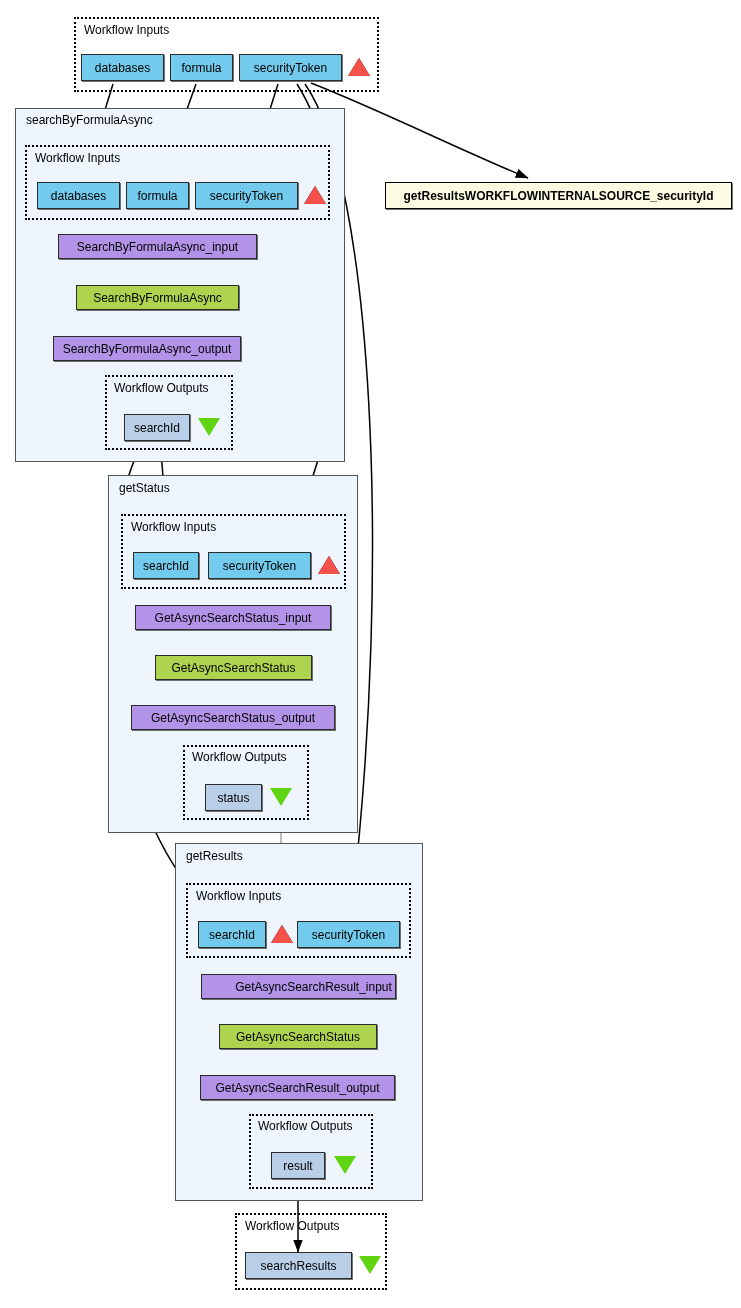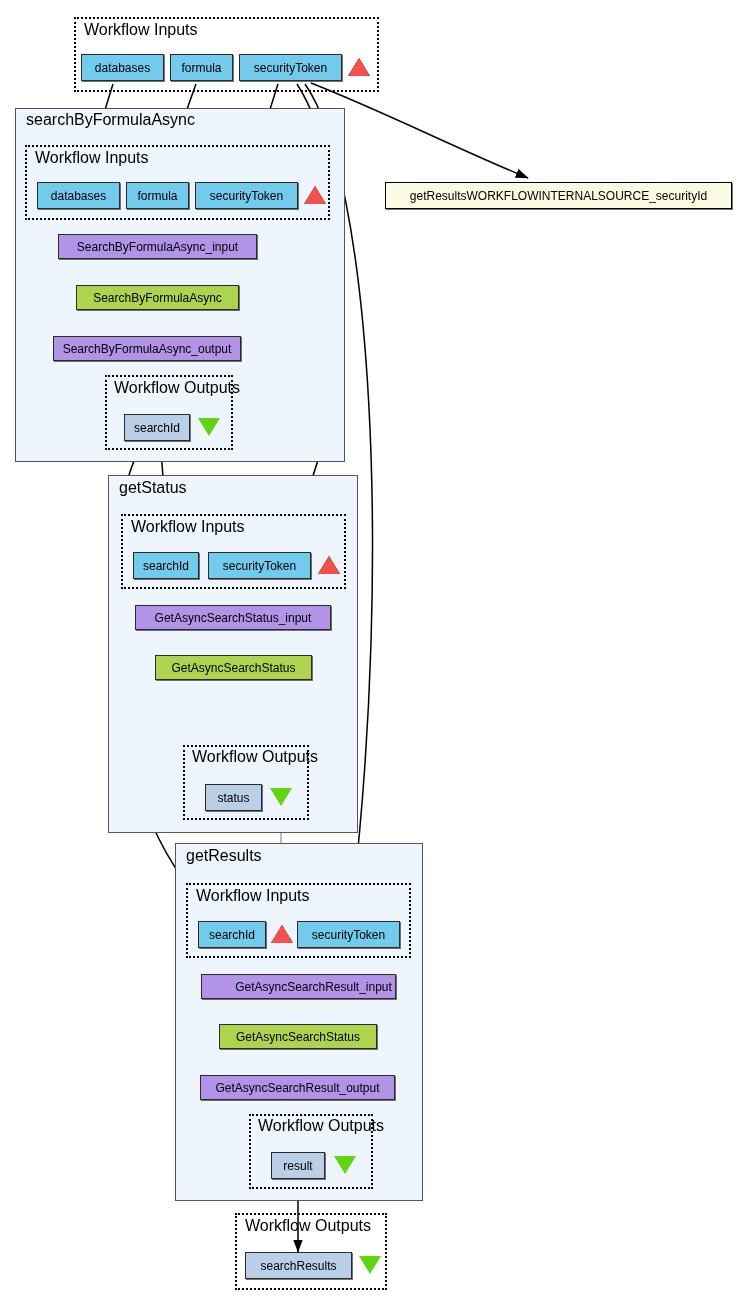--- a/index.html
+++ b/index.html
@@ -7,39 +7,39 @@
     width:741px;height:1308px;position:relative;overflow:hidden;
     font-family:"Liberation Sans","DejaVu Sans",sans-serif;
   }
   #stage{position:absolute;left:0;top:0;width:741px;height:1308px;}
 
   
   .cluster{position:absolute;box-sizing:border-box;}
   .cluster.solid{background:#eef5fd;border:1px solid #555555;}
   .cluster.dotted{background:transparent;border:2px dotted #000000;}
   .cluster-label{
-    position:absolute;font-size:16px;color:#000;white-space:nowrap;
+    position:absolute;font-size:12px;color:#000;white-space:nowrap;
     line-height:12px;
   }
 
   
   .node{
     position:absolute;box-sizing:border-box;
     border:1px solid #2b2b2b;
     display:flex;align-items:center;justify-content:center;
     font-size:12px;color:#000;white-space:nowrap;
     line-height:12px;
     box-shadow:1px 1px 0 rgba(0,0,0,.55);
     text-align:right;
   }
   .n-input  {background:#72cbec;}
   .n-output {background:#b9cfe7;}
   .n-proc   {background:#b293e8;}
   .n-act    {background:#aed34f;}
-  .n-src    {background:#fcfce3;border:1px solid #000;}
+  .n-src    {background:#fcfce3;border:1px solid #000;font-weight:bold;}
 
   
   .tri{position:absolute;width:0;height:0;}
   .tri-up{
     border-left:11px solid transparent;border-right:11px solid transparent;
     border-bottom:18px solid #f4514a;
     filter:drop-shadow(0 0 0 #000);
   }
   .tri-down{
     border-left:11px solid transparent;border-right:11px solid transparent;
@@ -149,20 +149,21 @@
   <div class="cluster-label" style="left:131px;top:521px;">Workflow Inputs</div>
 
   <div class="node n-input" style="left:133px;top:552px;width:66px;height:27px;">searchId</div>
   <div class="node n-input" style="left:208px;top:552px;width:103px;height:27px;">securityToken</div>
   <div class="tri-wrap" style="left:318px;top:556px;">
     <div class="tri tri-up"></div>
   </div>
 
   <div class="node n-proc" style="left:135px;top:605px;width:196px;height:25px;">GetAsyncSearchStatus_input</div>
   <div class="node n-act" style="left:155px;top:655px;width:157px;height:25px;">GetAsyncSearchStatus</div>
+  <div class="node n-proc" style="left:131px;top:705px;width:204px;height:25px;">GetAsyncSearchStatus_output</div>
 
   <div class="cluster dotted" style="left:183px;top:745px;width:126px;height:75px;"></div>
   <div class="cluster-label" style="left:192px;top:751px;">Workflow Outputs</div>
   <div class="node n-output" style="left:205px;top:784px;width:57px;height:27px;">status</div>
   <div class="tri-wrap" style="left:270px;top:788px;">
     <div class="tri tri-down"></div>
   </div>
 
   <div class="cluster solid" style="left:175px;top:843px;width:248px;height:358px;"></div>
   <div class="cluster-label" style="left:186px;top:850px;">getResults</div>

